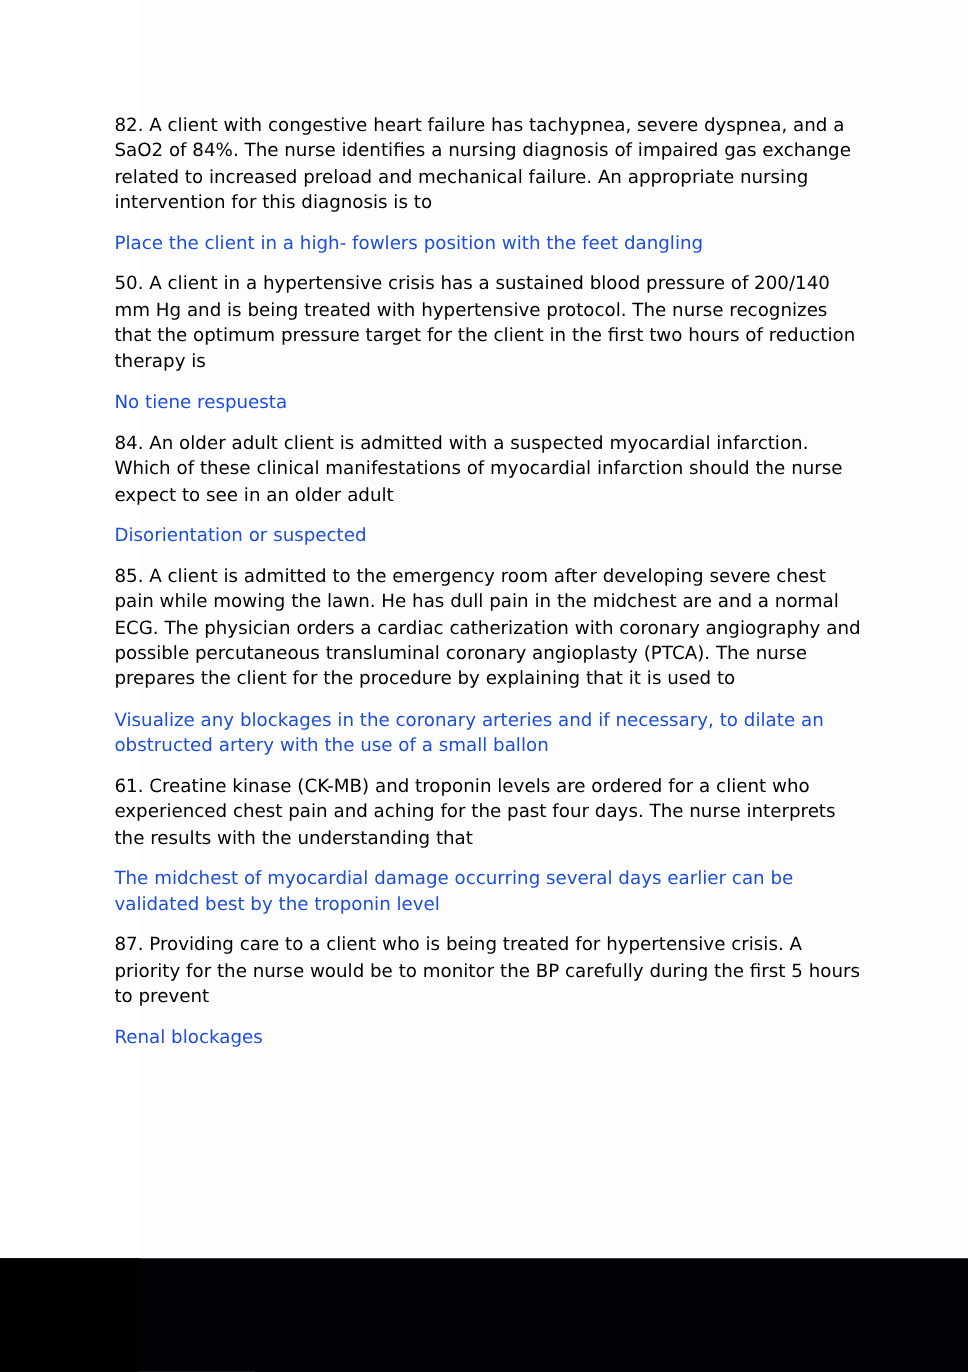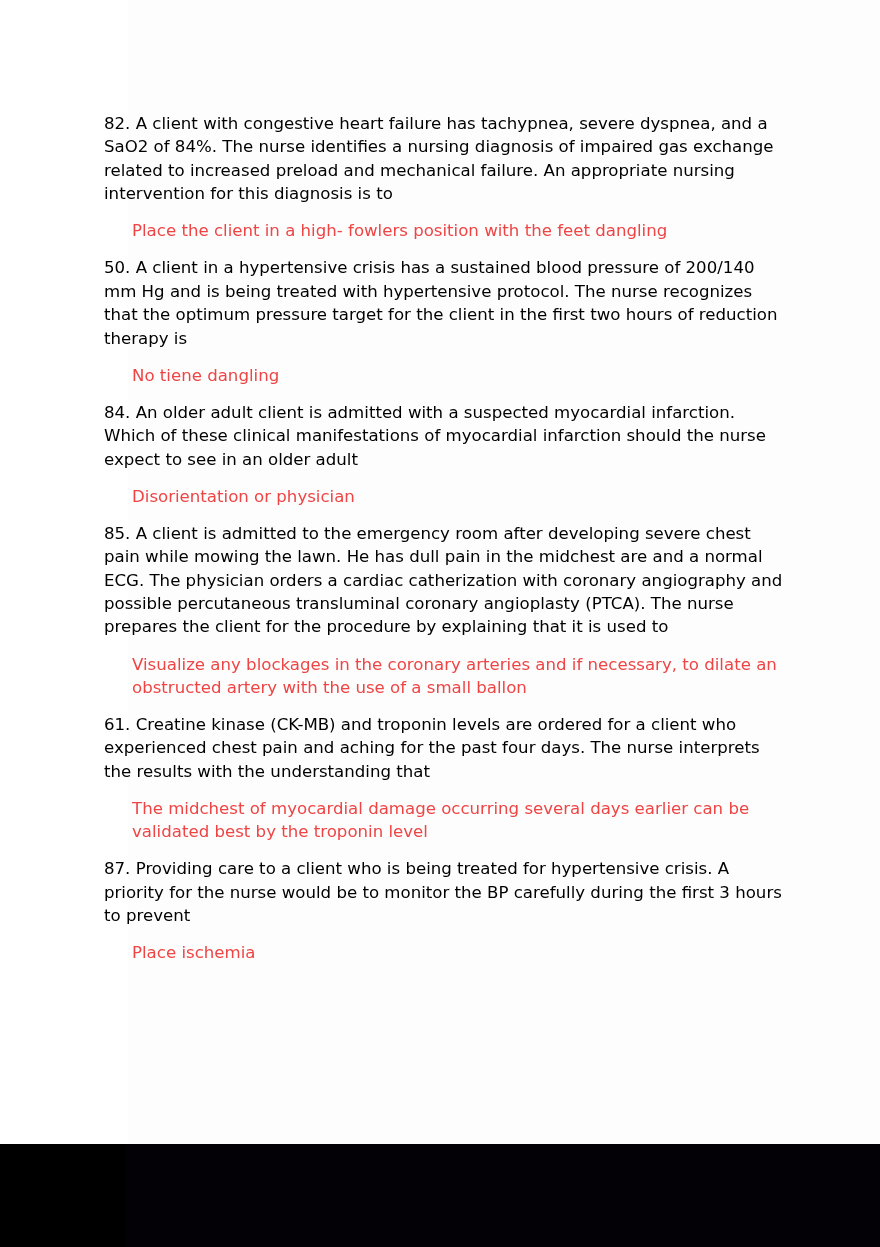--- a/index.html
+++ b/index.html
@@ -41,59 +41,58 @@
       position: absolute;
       left: 0;
       top: 1144px;
       width: 126px;
       height: 103px;
       background: #000000;
     }
     .content {
       position: absolute;
       left: 104px;
-      top: 112px;
+      top: 102px;
       width: 680px;
       font-family: "DejaVu Sans", sans-serif;
       font-size: 16.6px;
       line-height: 23.4px;
       color: #000000;
     }
     .block {
       margin: 0 0 13.7px 0;
     }
     .question {
       color: #000000;
     }
     .answer {
-      color: #ef4444;
-      margin-left: 28px;
+      color: #1d4ed8;
     }
   </style>
 </head>
 <body>
 
 <div class="page">
   <div class="page-shade"></div>
 
   <div class="content">
     <p class="block question">82. A client with congestive heart failure has tachypnea, severe dyspnea, and a SaO2 of 84%. The nurse identifies a nursing diagnosis of impaired gas exchange related to increased preload and mechanical failure. An appropriate nursing intervention for this diagnosis is to</p>
     <p class="block answer">Place the client in a high- fowlers position with the feet dangling</p>
 
     <p class="block question">50. A client in a hypertensive crisis has a sustained blood pressure of 200/140 mm Hg and is being treated with hypertensive protocol. The nurse recognizes that the optimum pressure target for the client in the first two hours of reduction therapy is</p>
-    <p class="block answer">No tiene dangling</p>
+    <p class="block answer">No tiene respuesta</p>
 
     <p class="block question">84. An older adult client is admitted with a suspected myocardial infarction. Which of these clinical manifestations of myocardial infarction should the nurse expect to see in an older adult</p>
-    <p class="block answer">Disorientation or physician</p>
+    <p class="block answer">Disorientation or suspected</p>
 
     <p class="block question">85. A client is admitted to the emergency room after developing severe chest pain while mowing the lawn. He has dull pain in the midchest are and a normal ECG. The physician orders a cardiac catherization with coronary angiography and possible percutaneous transluminal coronary angioplasty (PTCA). The nurse prepares the client for the procedure by explaining that it is used to</p>
     <p class="block answer">Visualize any blockages in the coronary arteries and if necessary, to dilate an obstructed artery with the use of a small ballon</p>
 
     <p class="block question">61. Creatine kinase (CK-MB) and troponin levels are ordered for a client who experienced chest pain and aching for the past four days. The nurse interprets the results with the understanding that</p>
     <p class="block answer">The midchest of myocardial damage occurring several days earlier can be validated best by the troponin level</p>
 
-    <p class="block question">87. Providing care to a client who is being treated for hypertensive crisis. A priority for the nurse would be to monitor the BP carefully during the first 3 hours to prevent</p>
-    <p class="block answer">Place ischemia</p>
+    <p class="block question">87. Providing care to a client who is being treated for hypertensive crisis. A priority for the nurse would be to monitor the BP carefully during the first 5 hours to prevent</p>
+    <p class="block answer">Renal blockages</p>
   </div>
 </div>
 
 <div class="bottom-band"></div>
 <div class="bottom-band-left"></div>
 
 </body></html>

